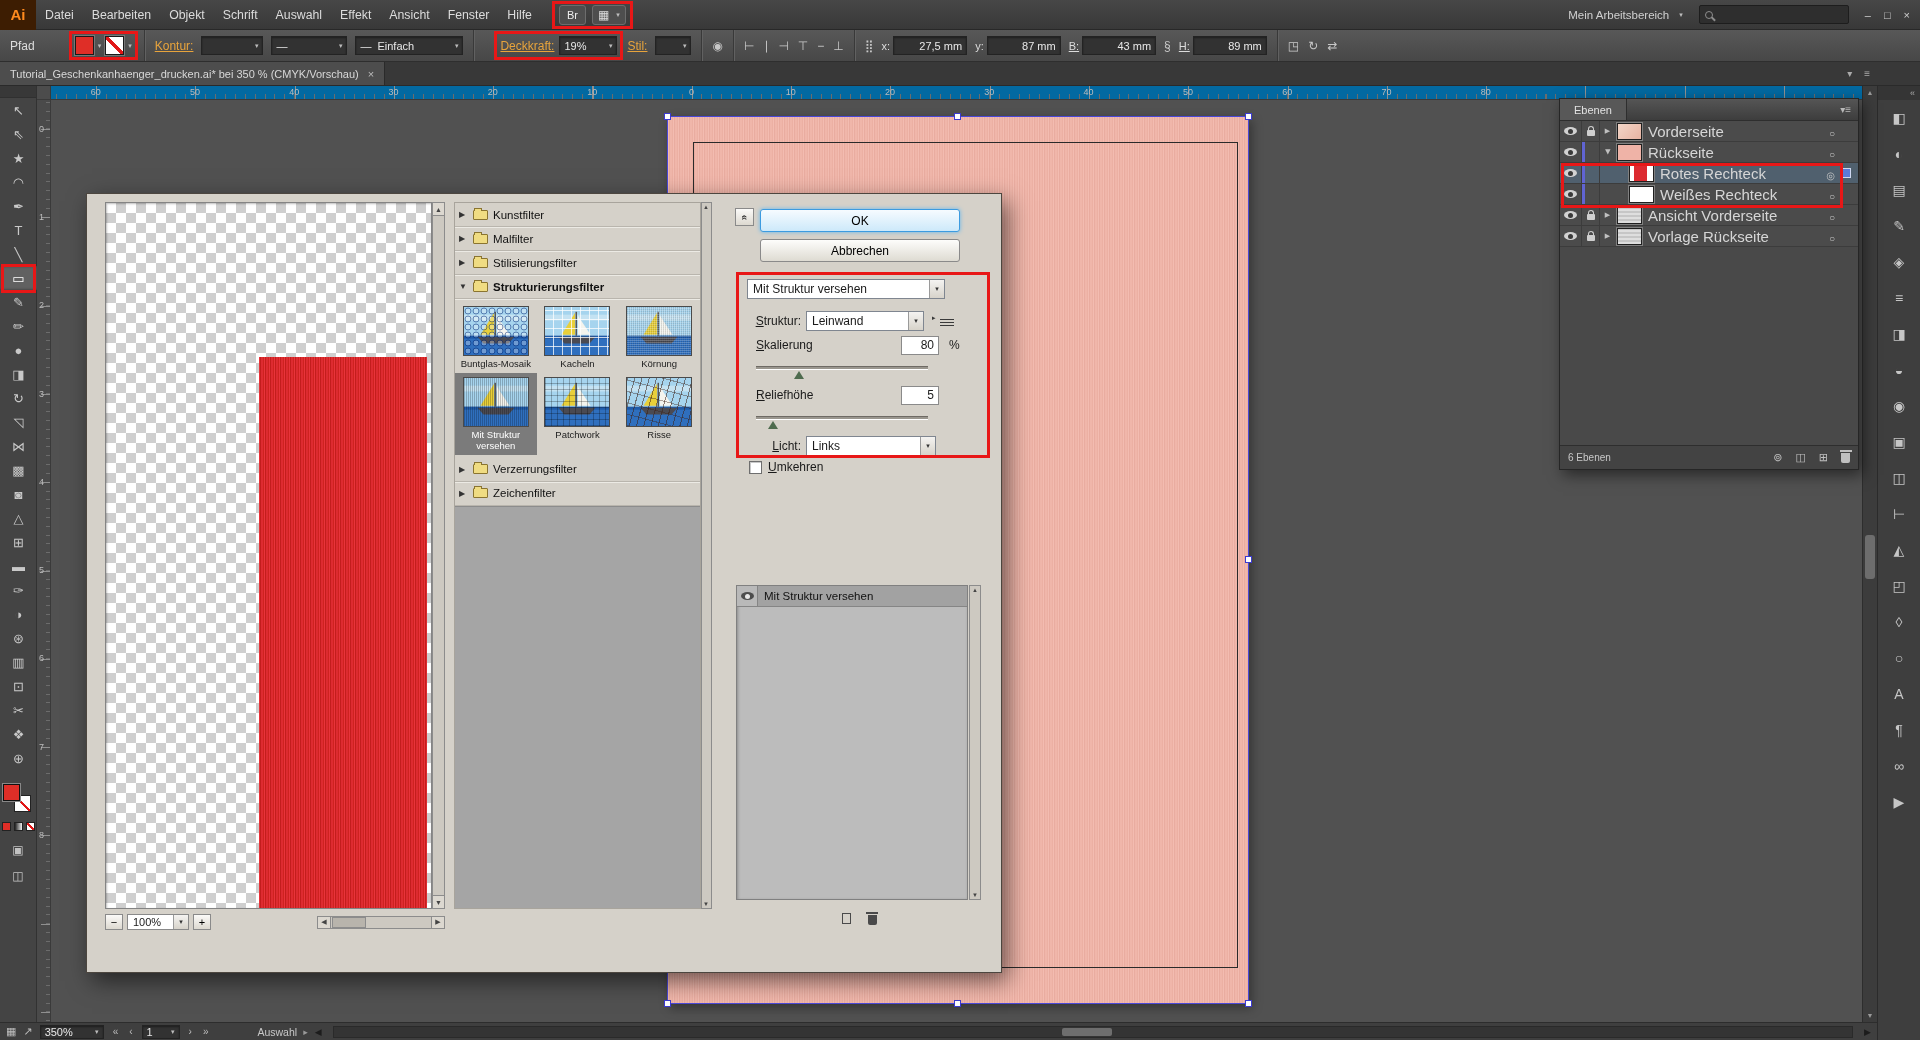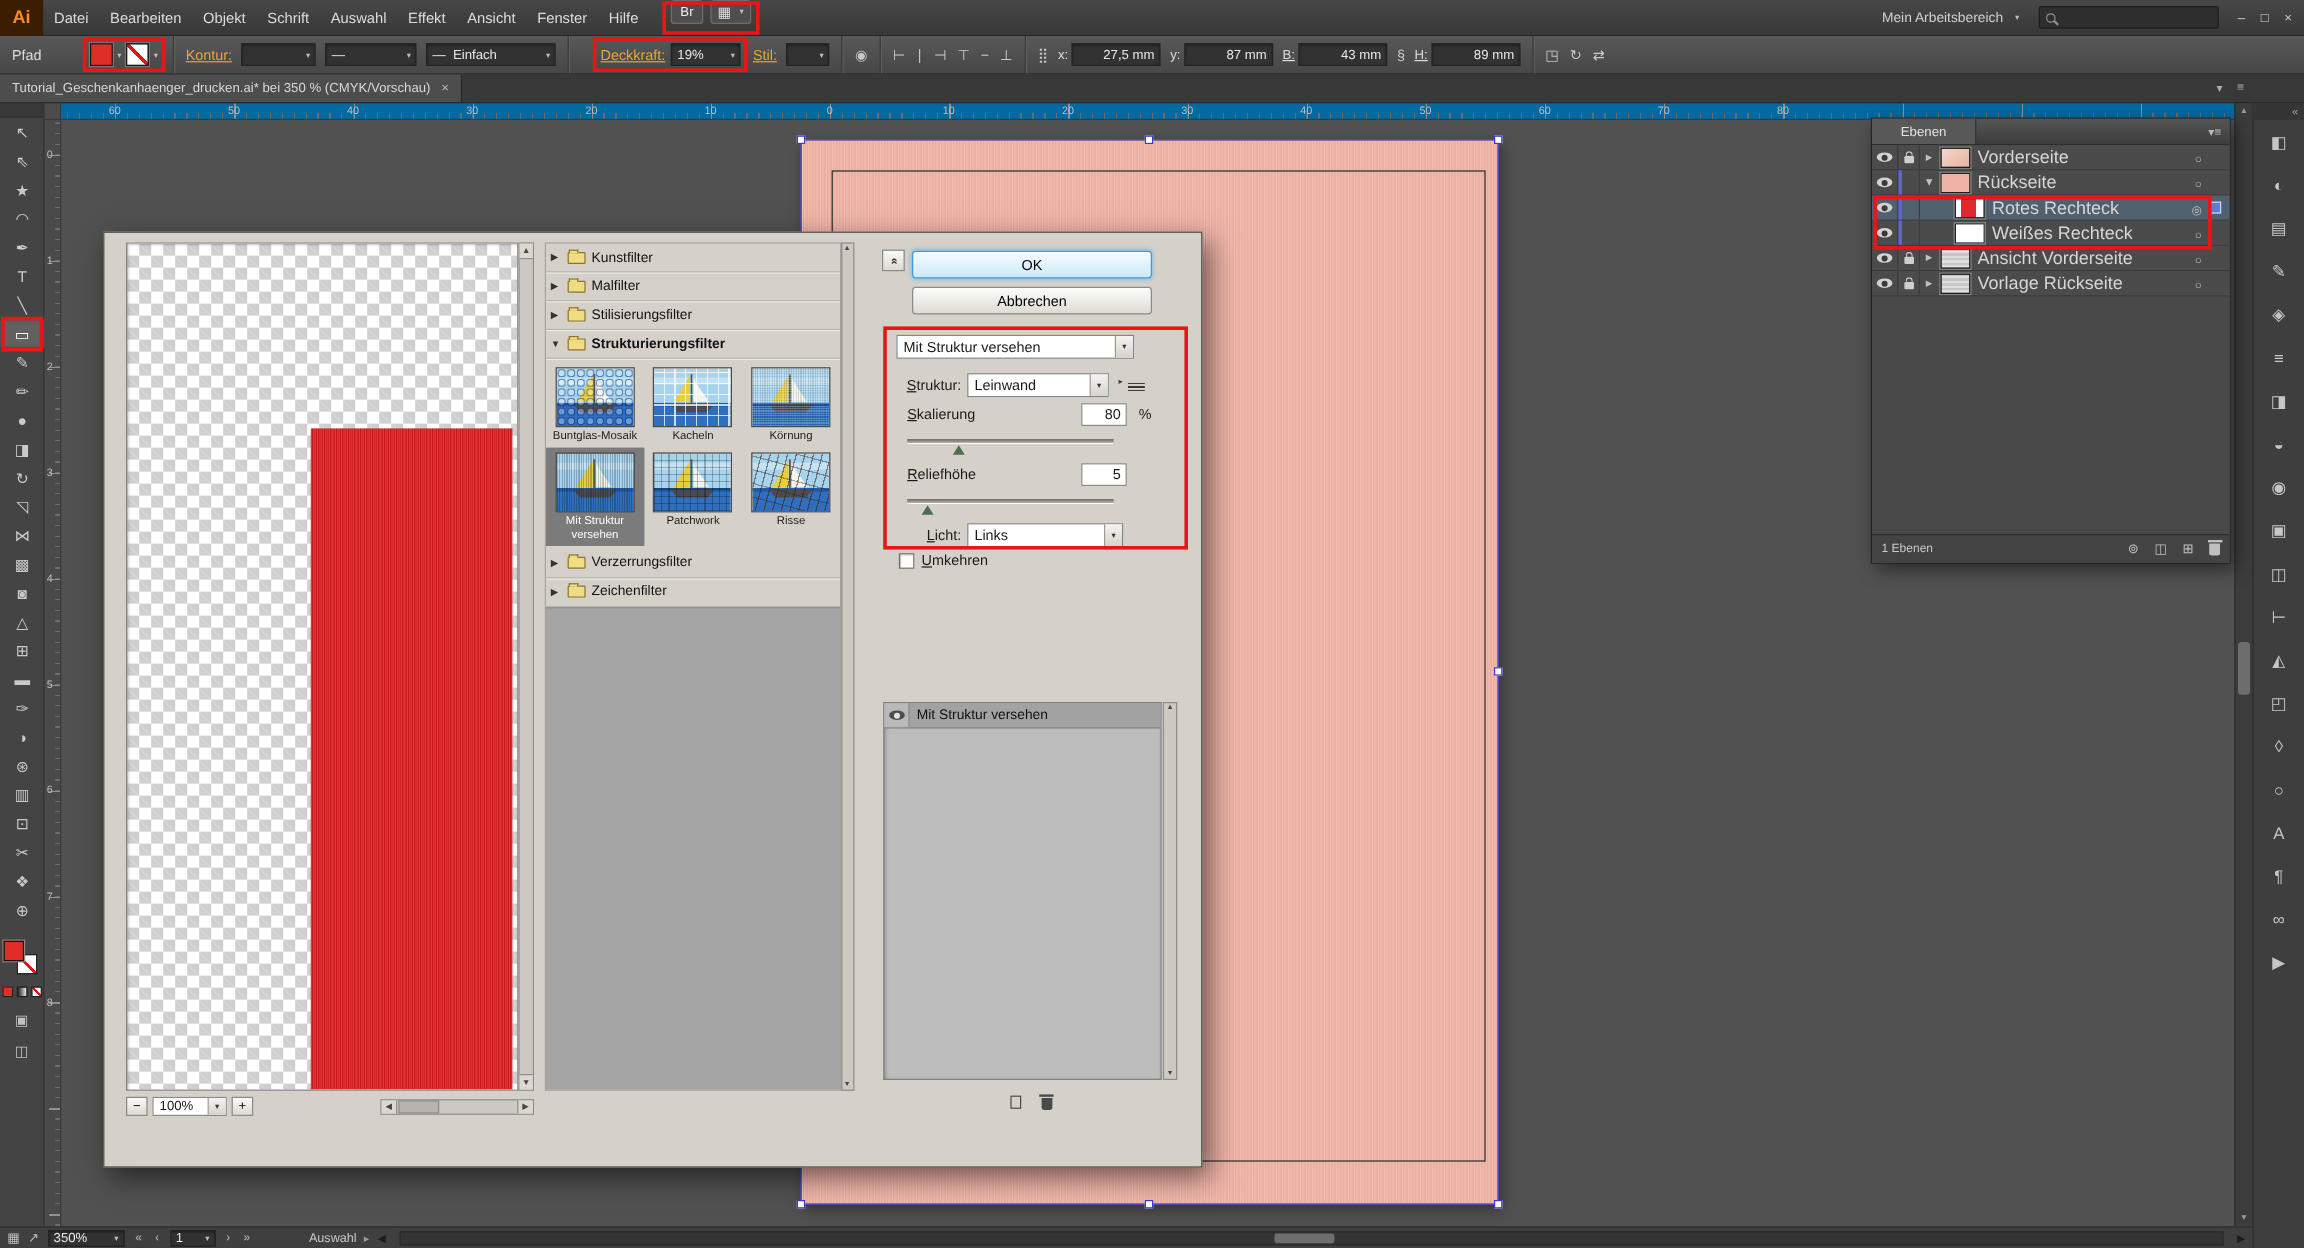--- a/index.html
+++ b/index.html
@@ -12,21 +12,21 @@
   .red-ring{position:absolute;border:3px solid #e81717;pointer-events:none;z-index:45}
 
   
   .menubar{position:absolute;left:0;top:0;width:1920px;height:30px;z-index:30;
            background:linear-gradient(#474747,#383838);border-bottom:1px solid #282828;
            display:flex;align-items:center}
   .ai-logo{width:36px;height:30px;background:#3d1d02;color:#ff8a1e;font-weight:bold;font-size:15px;
            display:flex;align-items:center;justify-content:center;flex:none}
   .menubar-items{display:flex;height:30px}
   .menu-item{color:#dcdcdc;font-size:12.3px;padding:0 9px;line-height:30px;white-space:nowrap}
-  .br-group{position:relative;display:flex;align-items:flex-start;gap:6px;margin-left:16px;padding:0 2px;height:30px}
+  .br-group{position:relative;display:flex;align-items:center;gap:6px;margin-left:16px;padding:0 2px;height:30px}
   .br-group .red-ring{left:-5px;right:-5px;top:1px;bottom:1px}
   .br-btn{min-width:27px;height:20px;background:#4e4e4e;border:1px solid #6d6d6d;border-radius:3px;
           color:#eee;font-size:11px;display:flex;align-items:center;justify-content:center;padding:0 3px}
   .arrange-btn{height:20px;display:flex;align-items:center;gap:3px;color:#ddd;font-size:12px;
           background:#4e4e4e;border:1px solid #6d6d6d;border-radius:3px;padding:0 5px}
   .arrange-btn .dd-arrow{font-size:7px}
   .mb-right{margin-left:auto;display:flex;align-items:center;gap:16px;padding-right:10px}
   .workspace-switcher{color:#d0d0d0;font-size:11.5px;display:flex;gap:6px;align-items:center;white-space:nowrap}
   .search-box{width:150px;height:19px;background:#2e2e2e;border:1px solid #1d1d1d;border-radius:2px;
           display:flex;align-items:center;padding:0 5px;gap:5px}
@@ -151,21 +151,21 @@
   .status-text::after{content:"▸";font-size:9px;color:#999}
   .h-scroll{flex:1;height:12px;background:#343434;border:1px solid #2a2a2a;position:relative;margin:0 4px}
   .h-thumb{position:absolute;left:48%;width:50px;top:1px;bottom:1px;background:#6e6e6e;border-radius:2px}
   .scroll-cap{color:#1c1c1c;font-size:9px}
 
   
   .layers-panel{position:absolute;left:1559px;top:98px;width:300px;height:372px;background:#4b4b4b;
           border:1px solid #262626;box-shadow:4px 5px 14px rgba(0,0,0,.5);z-index:22;display:flex;flex-direction:column}
   .lp-header{height:22px;background:linear-gradient(#555,#3d3d3d);border-bottom:1px solid #2e2e2e;
           display:flex;align-items:stretch;flex:none;position:relative}
-  .lp-tab{background:#585858;border-right:1px solid #2e2e2e;padding:0 24px;font-size:11px;color:#e2e2e2;
+  .lp-tab{background:#585858;border-right:1px solid #2e2e2e;padding:0 14px;font-size:11px;color:#e2e2e2;
           display:flex;align-items:center}
   .lp-menu{margin-left:auto;display:flex;align-items:center;gap:2px;padding-right:7px;color:#b8b8b8;font-size:10px}
   .lp-menu::after{content:"▾≡"}
   .layer-rows{display:flex;flex-direction:column}
   .layer-row{position:relative;display:flex;align-items:center;height:21px;background:#4b4b4b;
           border-bottom:1px solid #3c3c3c;color:#d6d6d6;font-size:15px;flex:none}
   .layer-row.selected{background:#50606e}
   .cell{display:flex;align-items:center;justify-content:center;align-self:stretch;flex:none}
   .eye-cell{width:22px;border-right:1px solid #3c3c3c}
   .lock-cell{width:18px;border-right:1px solid #3c3c3c}
@@ -865,21 +865,21 @@
           <span class="arrow-cell"></span>
           <span class="layer-thumb thumb-vorlage"></span>
           <span class="layer-label">Vorlage Rückseite</span>
           <span class="target-cell"></span>
           <span class="sel-chip"></span>
         </div>
       </div>
     <div class="red-ring layers-annotation"></div>
     <div class="lp-empty"></div>
     <div class="lp-footer">
-      <span>1 Ebenen</span>
+      <span>6 Ebenen</span>
       <span class="spacer"></span>
       <span class="lp-fi">⊚</span>
       <span class="lp-fi">◫</span>
       <span class="lp-fi">⊞</span>
       <span class="lp-fi"><span class="trash-icon"></span></span>
     </div>
   </div>
 
   <div class="dialog">
     <div class="dlg-body">

